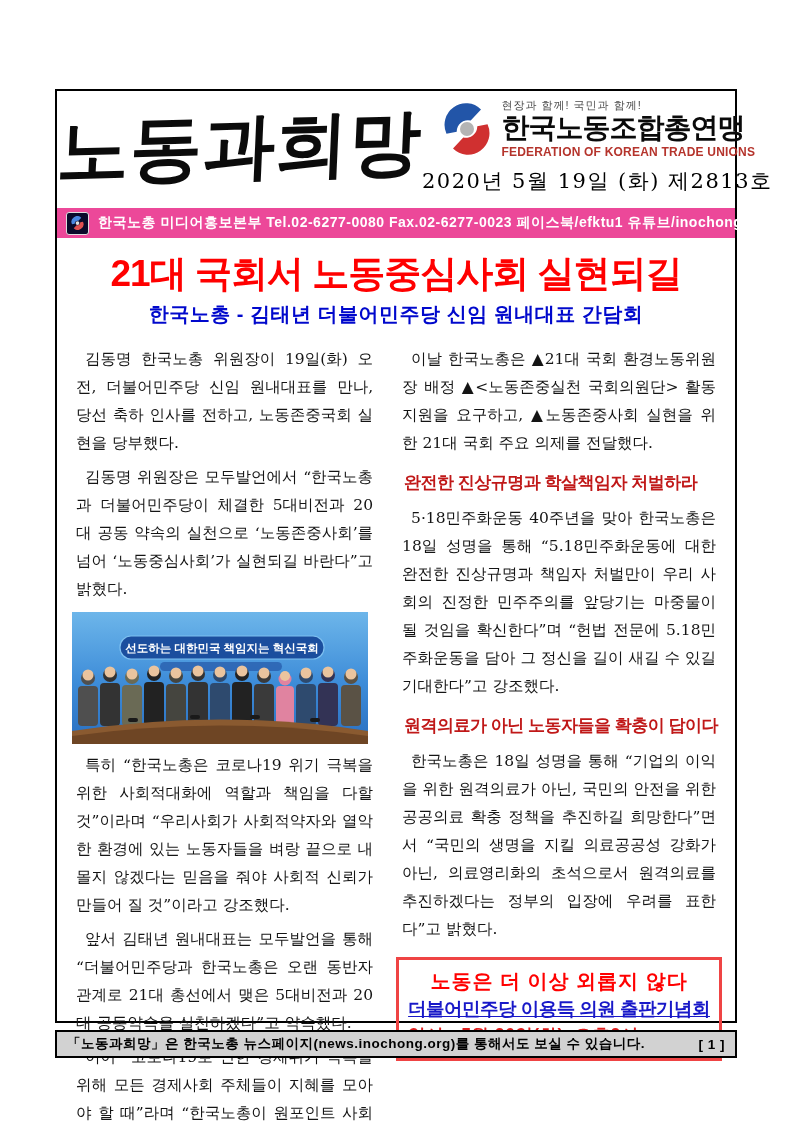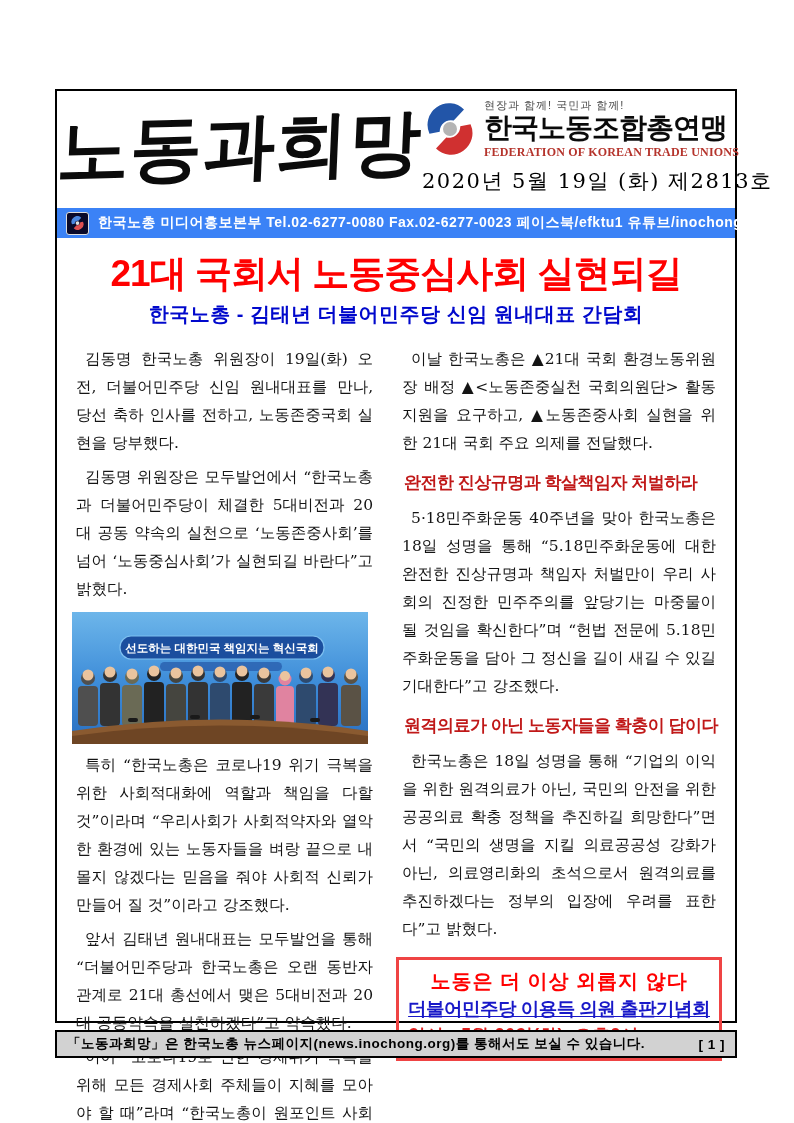--- a/index.html
+++ b/index.html
@@ -10,34 +10,34 @@
   
   .frame{position:absolute;left:55px;top:89px;width:682px;height:934px;
          border:2px solid #000;box-sizing:border-box;background:#fff;}
 
   
   .masthead{position:absolute;left:0;top:0;width:678px;height:116px;display:flex;}
   .calligraphy{width:400px;height:112px;display:flex;align-items:center;justify-content:center;
         font-family:"DejaVu Serif", serif;font-weight:900;font-size:72px;letter-spacing:1px;
         color:#0b0b0b;transform:rotate(-1.5deg) skewX(-4deg);white-space:nowrap;}
   .orgblock{flex:1;padding-top:8px;}
-  .orgrow{display:flex;align-items:center;justify-content:flex-start;gap:6px;}
+  .orgrow{display:flex;align-items:center;justify-content:center;gap:6px;}
   .swoosh{width:56px;height:54px;flex:0 0 auto;}
   .orgtext{display:flex;flex-direction:column;line-height:1.1;}
   .org-small{font-family:"Liberation Sans", sans-serif;font-size:11px;color:#4a4a4a;
         letter-spacing:1px;margin-bottom:2px;}
   .org-name{font-family:"Liberation Sans", sans-serif;font-weight:900;font-size:28px;
         letter-spacing:-1px;color:#0a0a0a;white-space:nowrap;}
-  .org-en{font-family:Liberation Serif, serif;font-weight:700;font-size:12px;
+  .org-en{font-family:Liberation Sans, sans-serif;font-weight:700;font-size:12px;
         color:#b5342c;letter-spacing:0.2px;margin-top:2px;white-space:nowrap;}
   .issue-date{font-family:"DejaVu Serif", serif;font-size:21px;color:#000;
         letter-spacing:1.5px;margin-top:8px;text-align:right;white-space:nowrap;}
 
   
-  .contact-bar{position:absolute;left:0;top:117px;width:678px;height:30px;background:#3b82f6;
+  .contact-bar{position:absolute;left:0;top:117px;width:678px;height:30px;background:#ec4899;
         display:flex;align-items:center;gap:9px;padding:0 9px;box-sizing:border-box;}
   .mini-logo{width:21px;height:21px;background:#0a0a2a;border:1px solid #ddd;border-radius:3px;
         display:flex;align-items:center;justify-content:center;flex:0 0 auto;}
   .contact-text{color:#ffffff;font-family:"Liberation Sans", sans-serif;font-size:14px;
         letter-spacing:0.5px;white-space:nowrap;font-weight:600;}
 
   
   .headline{position:absolute;left:0;top:158px;width:678px;text-align:center;
         font-family:"Liberation Sans", sans-serif;font-weight:900;font-size:37px;
         color:#ff0000;letter-spacing:-1px;white-space:nowrap;}

